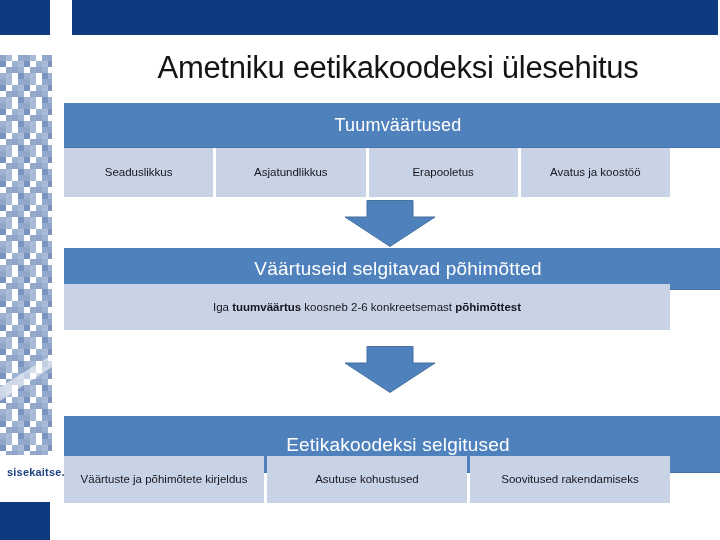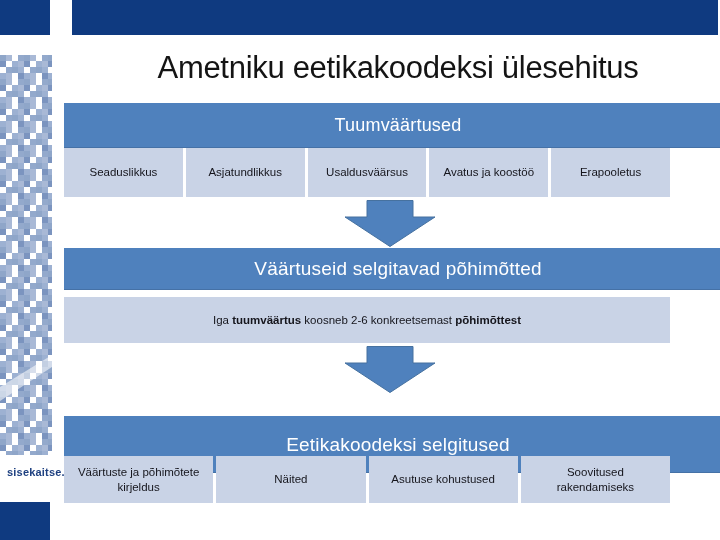--- a/index.html
+++ b/index.html
@@ -31,21 +31,21 @@
     padding-left:8px;
   }
   .s1h{top:103px;height:45px;font-size:18px;}
   .s2h{top:248px;height:42px;}
   .s3h{top:416px;height:57px;}
   .row{
     position:absolute;left:64px;width:606px;z-index:2;
     display:flex;gap:3px;
   }
   .s1r{top:148px;height:49px;}
-  .s2r{top:297px;height:46px;}
+  .s2r{top:284px;height:46px;}
   .s3r{top:456px;height:47px;}
   .cell{
     flex:1;background:#c9d3e6;display:flex;align-items:center;justify-content:center;
     text-align:center;font-size:11.5px;color:#15151c;line-height:1.25;padding:2px 8px;
     box-sizing:border-box;
   }
   .arrow{position:absolute;left:344px;z-index:2;}
   .a1{top:200px;}
   .a2{top:346px;}
 </style>
@@ -83,41 +83,39 @@
 
   <div class="brand">sisekaitse.ee</div>
   <div class="corner-bl"></div>
 
   <h1 class="title">Ametniku eetikakoodeksi ülesehitus</h1>
 
   <div class="header s1h">Tuumväärtused</div>
   <div class="row s1r">
     <div class="cell">Seaduslikkus</div>
     <div class="cell">Asjatundlikkus</div>
-    <div class="cell">Usaldusväärsus</div>
+    <div class="cell">Erapooletus</div>
     <div class="cell">Avatus ja koostöö</div>
-    <div class="cell">Erapooletus</div>
   </div>
 
   <svg class="arrow a1" width="92" height="47" viewBox="0 0 92 47">
     <polygon points="23,0.5 69,0.5 69,17 91,17 46,46.5 1,17 23,17" fill="#4f81bd" stroke="#46719f" stroke-width="1"></polygon>
   </svg>
 
   <div class="header s2h">Väärtuseid selgitavad põhimõtted</div>
   <div class="row s2r">
     <div class="cell">
       <span><span>Iga </span><b>tuumväärtus</b><span> koosneb 2-6 konkreetsemast </span><b>põhimõttest</b></span>
     </div>
   </div>
 
   <svg class="arrow a2" width="92" height="47" viewBox="0 0 92 47">
     <polygon points="23,0.5 69,0.5 69,17 91,17 46,46.5 1,17 23,17" fill="#4f81bd" stroke="#46719f" stroke-width="1"></polygon>
   </svg>
 
   <div class="header s3h">Eetikakoodeksi selgitused</div>
   <div class="row s3r">
     <div class="cell">Väärtuste ja põhimõtete kirjeldus</div>
-    <div class="cell">Näited</div>
     <div class="cell">Asutuse kohustused</div>
     <div class="cell">Soovitused rakendamiseks</div>
   </div>
 
 </div>
 
 </body></html>

